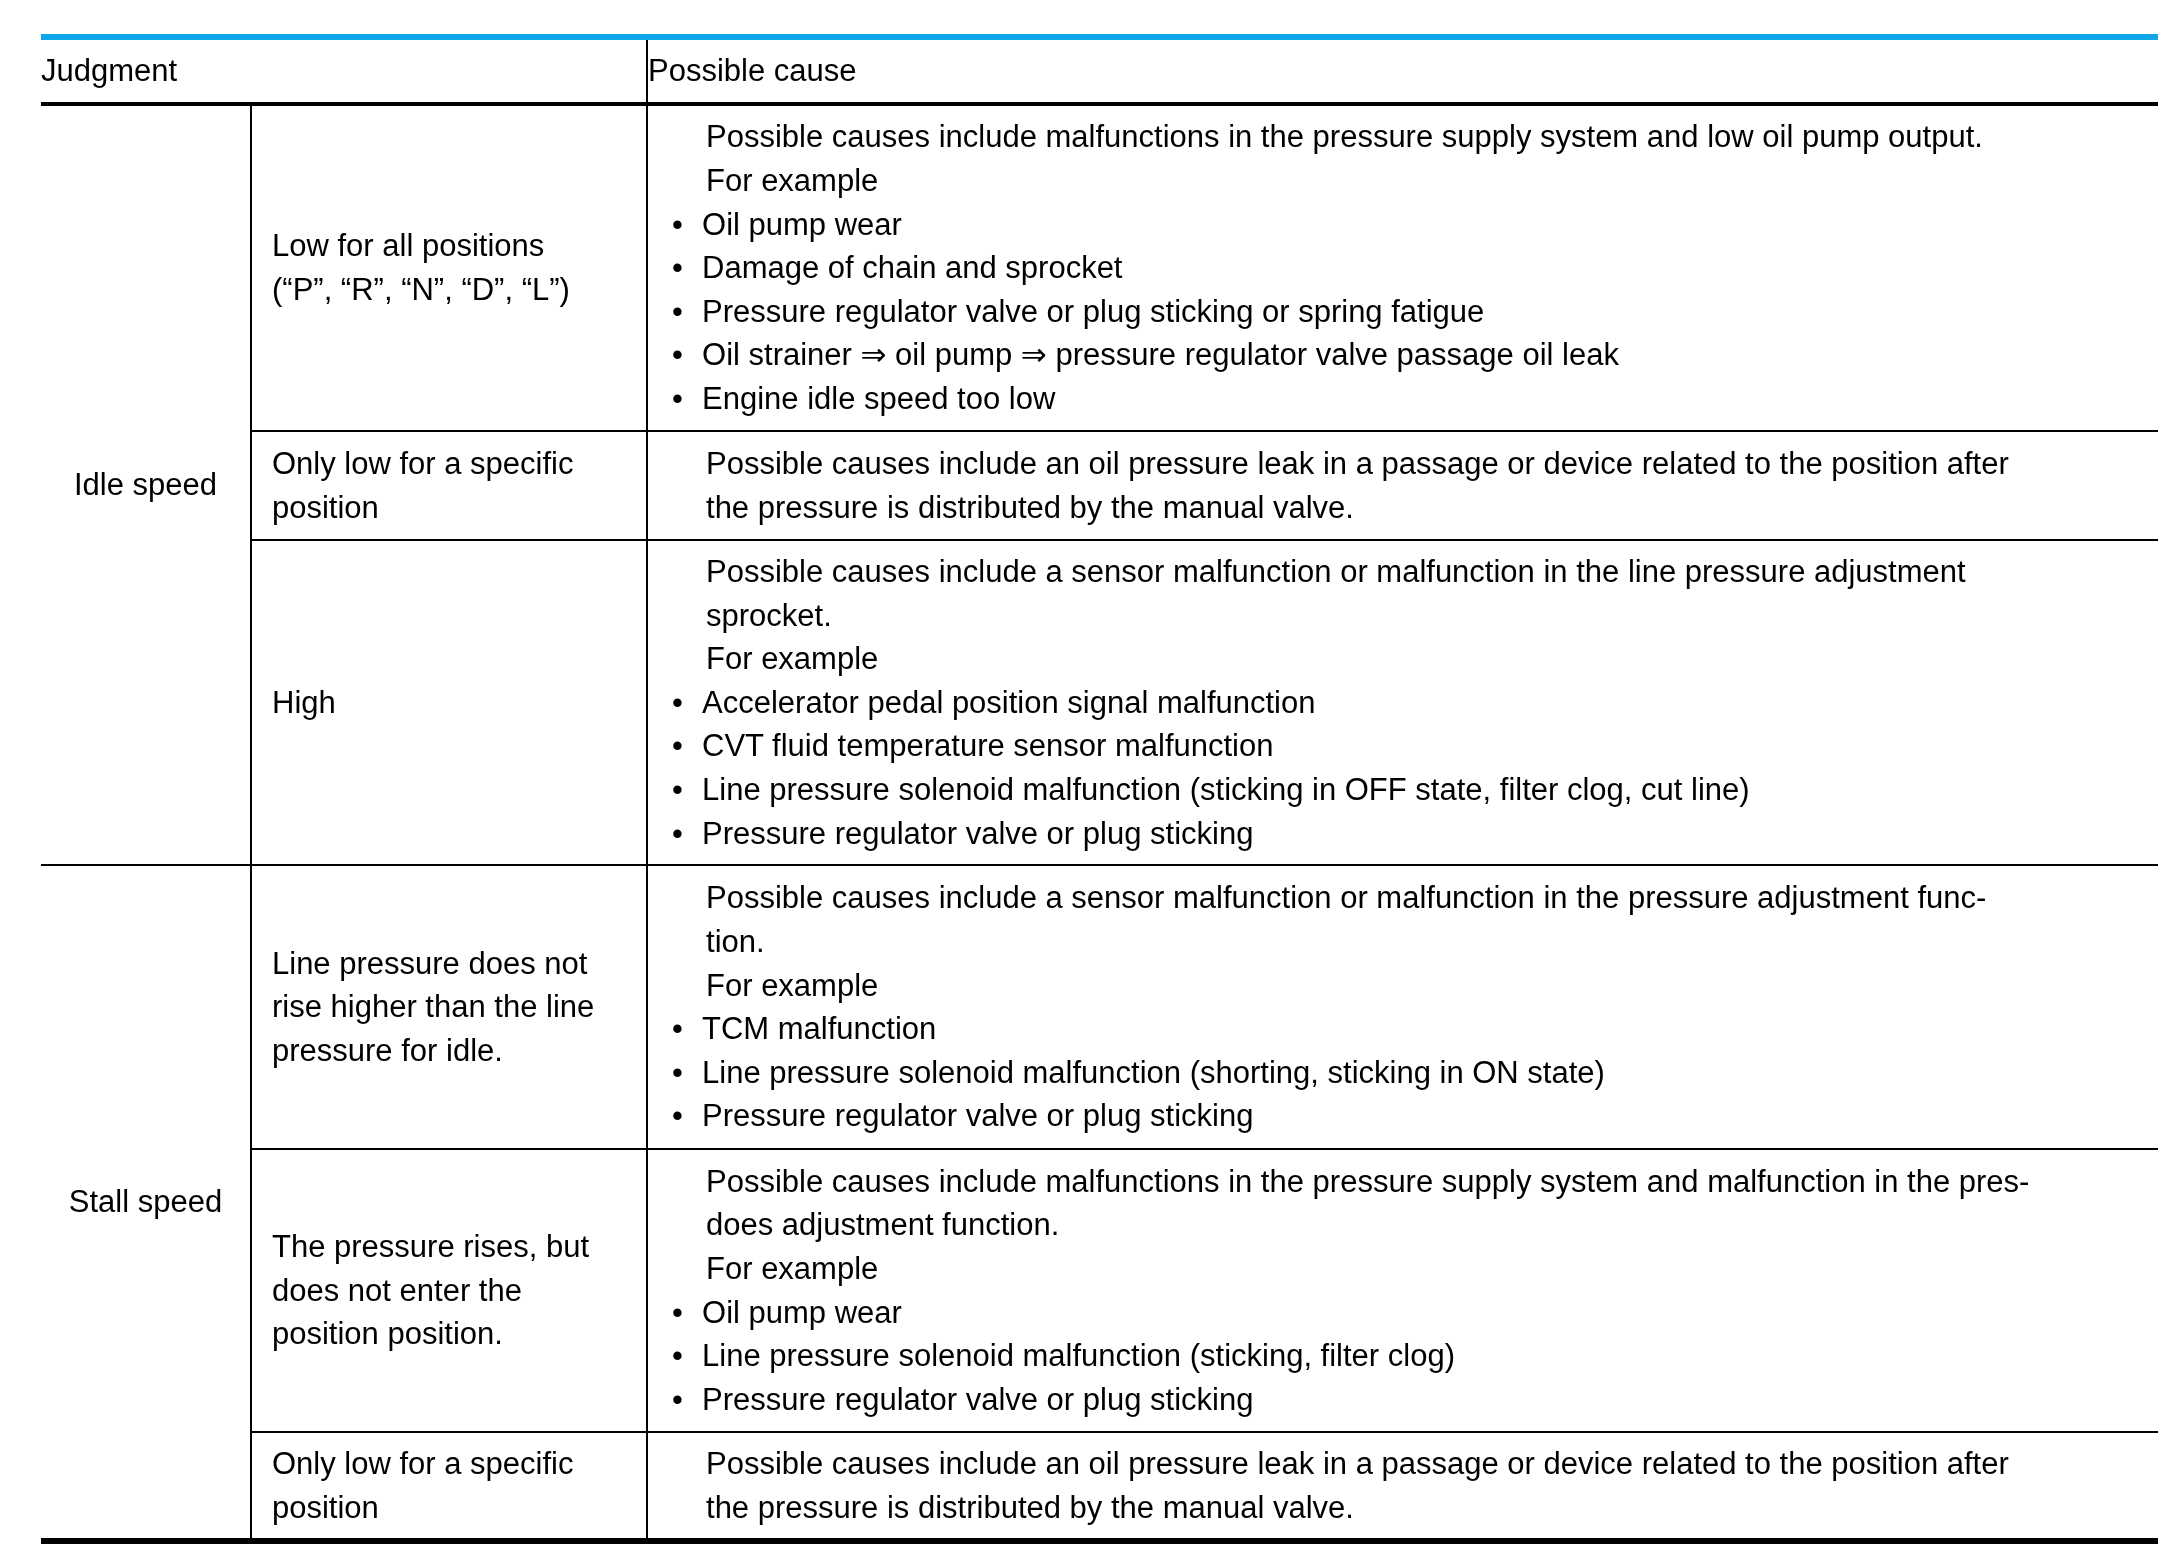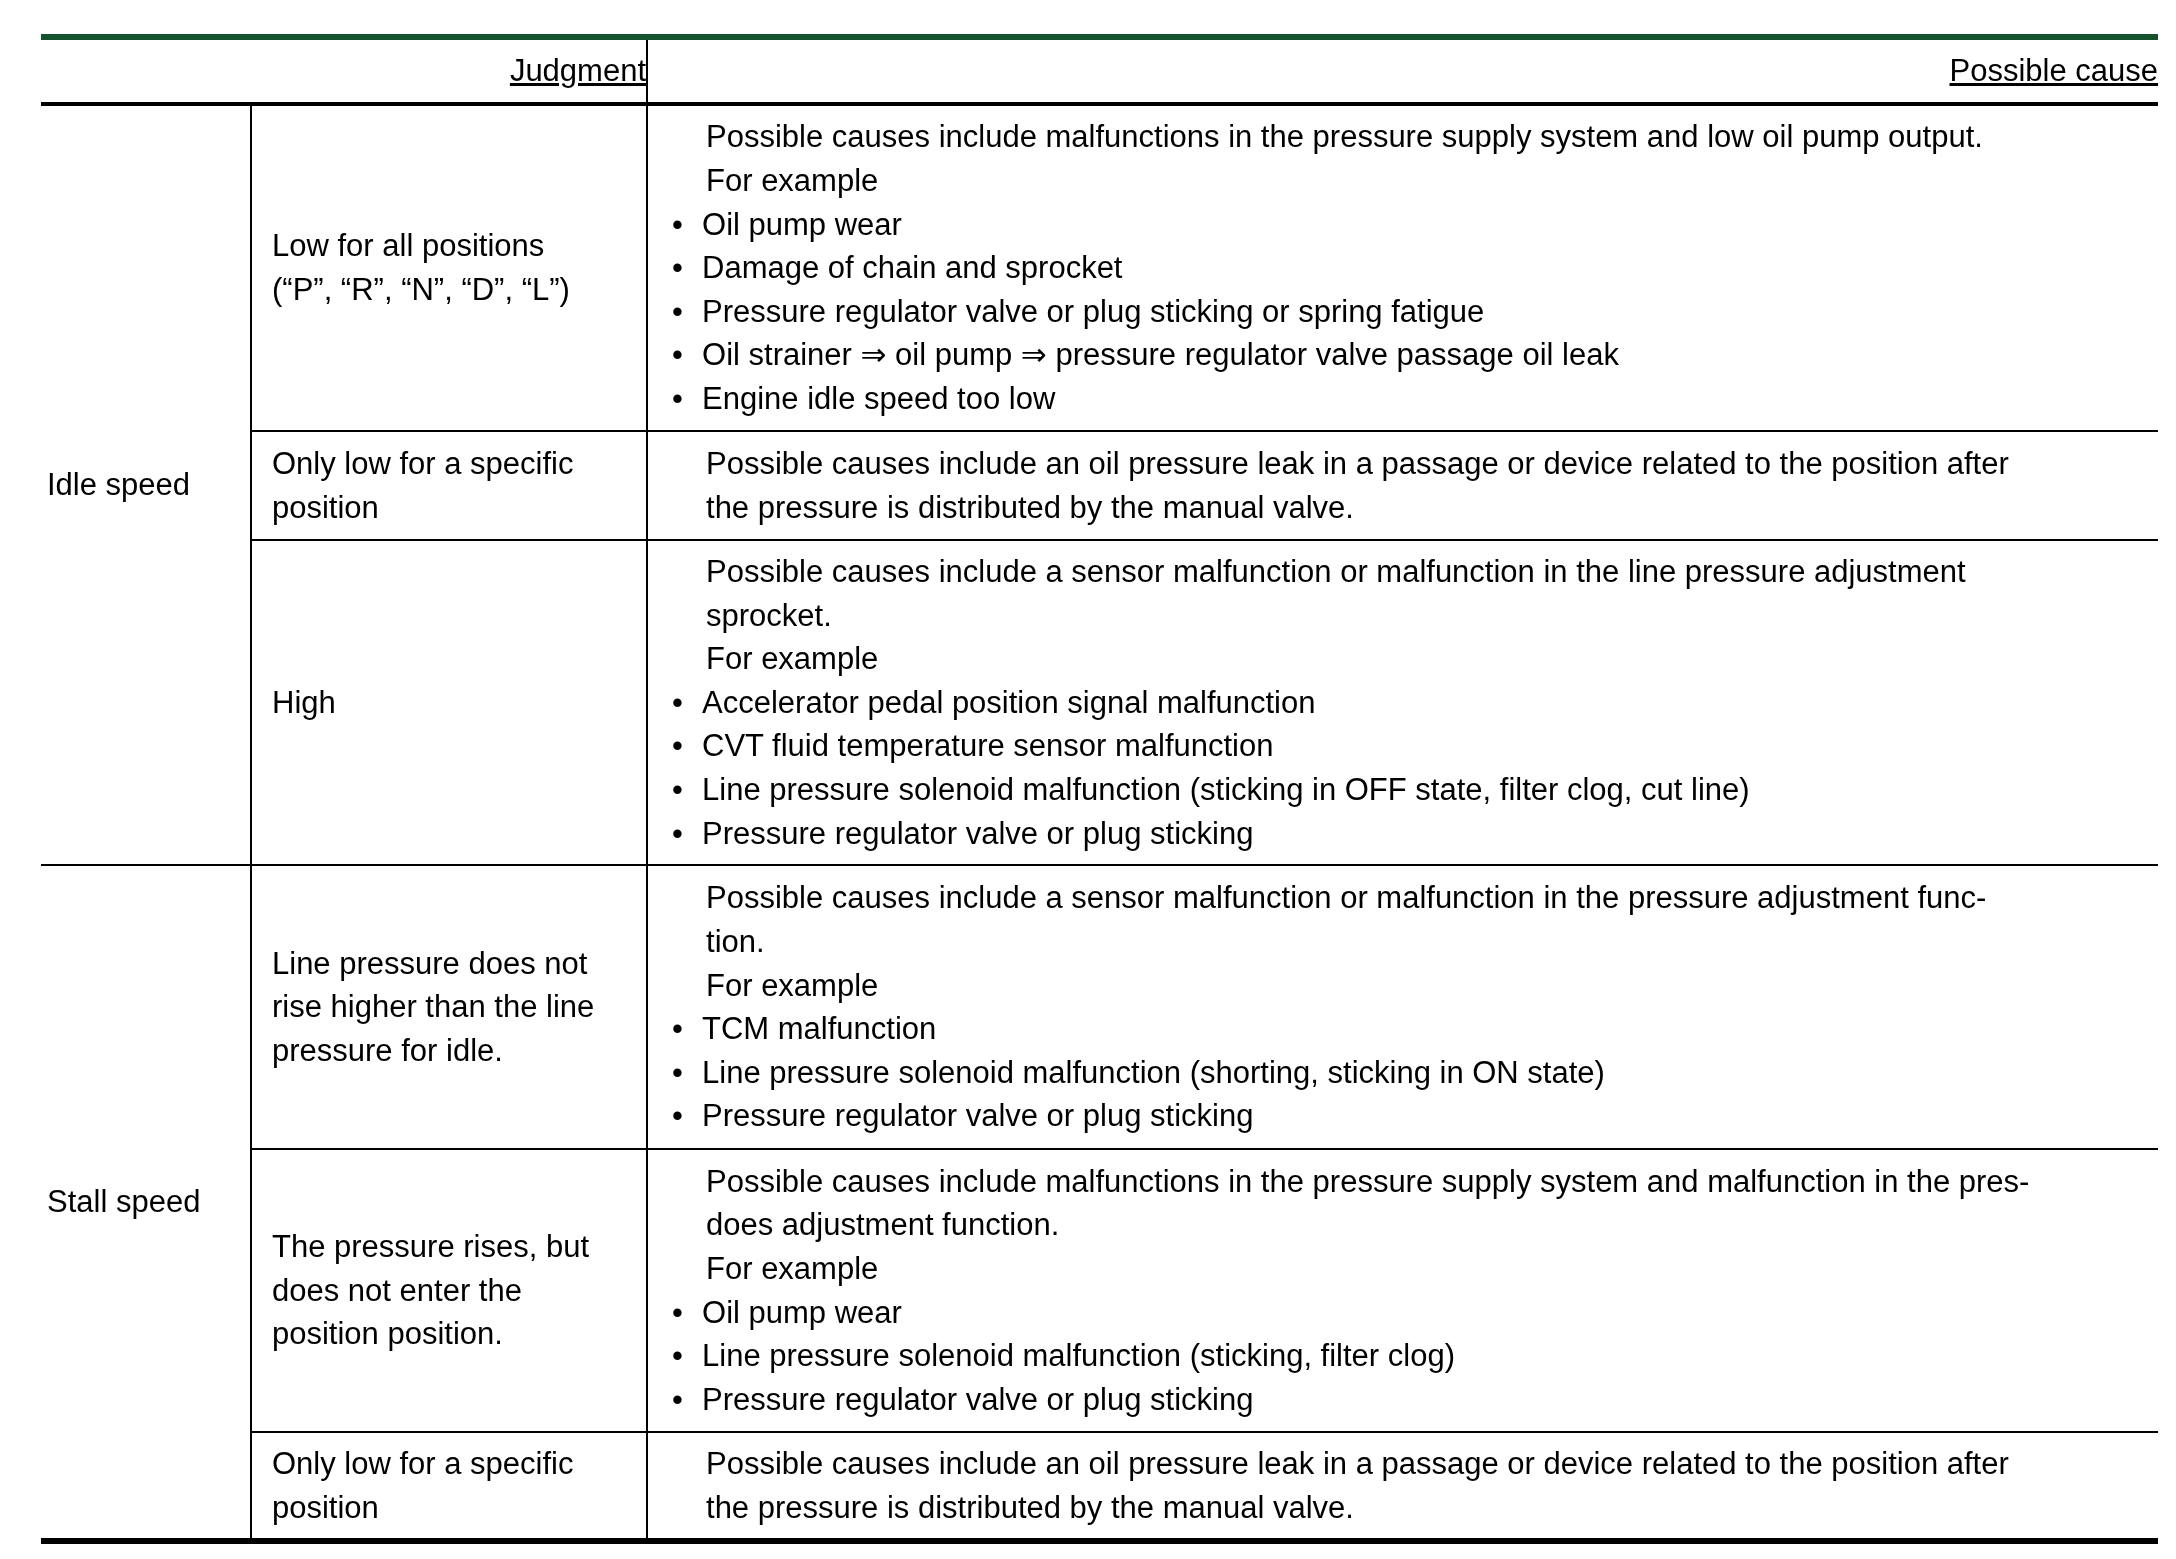--- a/index.html
+++ b/index.html
@@ -16,24 +16,24 @@
   .tbl col.c1 { width: 210px; }
   .tbl col.c2 { width: 396px; }
   .tbl col.c3 { width: 1511px; }
   .tbl th, .tbl td {
     border: 2px solid #000; padding: 0; vertical-align: middle;
     font-weight: normal; box-sizing: border-box;
   }
   .tbl tr > *:first-child { border-left: none; }
   .tbl tr > *:last-child { border-right: none; }
   .tbl thead tr { height: 67px; }
-  .tbl thead th { border-top: 6px solid #14532d; border-bottom: 4px solid #000; text-align: right; text-decoration: underline; }
+  .tbl thead th { border-top: 6px solid #0ea5e9; border-bottom: 4px solid #000; text-align: left; }
   .tbl tbody tr:last-child td { border-bottom: 6px solid #000; }
   .tbl td.cat { border-bottom-width: 2px; }
-  .cat { padding: 0 6px !important; }
+  .cat { text-align: center; padding: 0 6px !important; }
   .judg { padding: 0 10px 0 20px !important; }
   .cause { padding: 9px 10px 9px 22px !important; }
   .cause .line { display: block; white-space: nowrap; margin-left: 36px; }
   .bullets { list-style: none; margin: 0; padding: 0; }
   .bullets li { position: relative; padding-left: 32px; white-space: nowrap; }
   .bullets li .dot { position: absolute; left: 2px; top: 0; }
   .r1 { height: 327px; }
   .r2 { height: 109px; }
   .r3 { height: 325px; }
   .r4 { height: 284px; }

